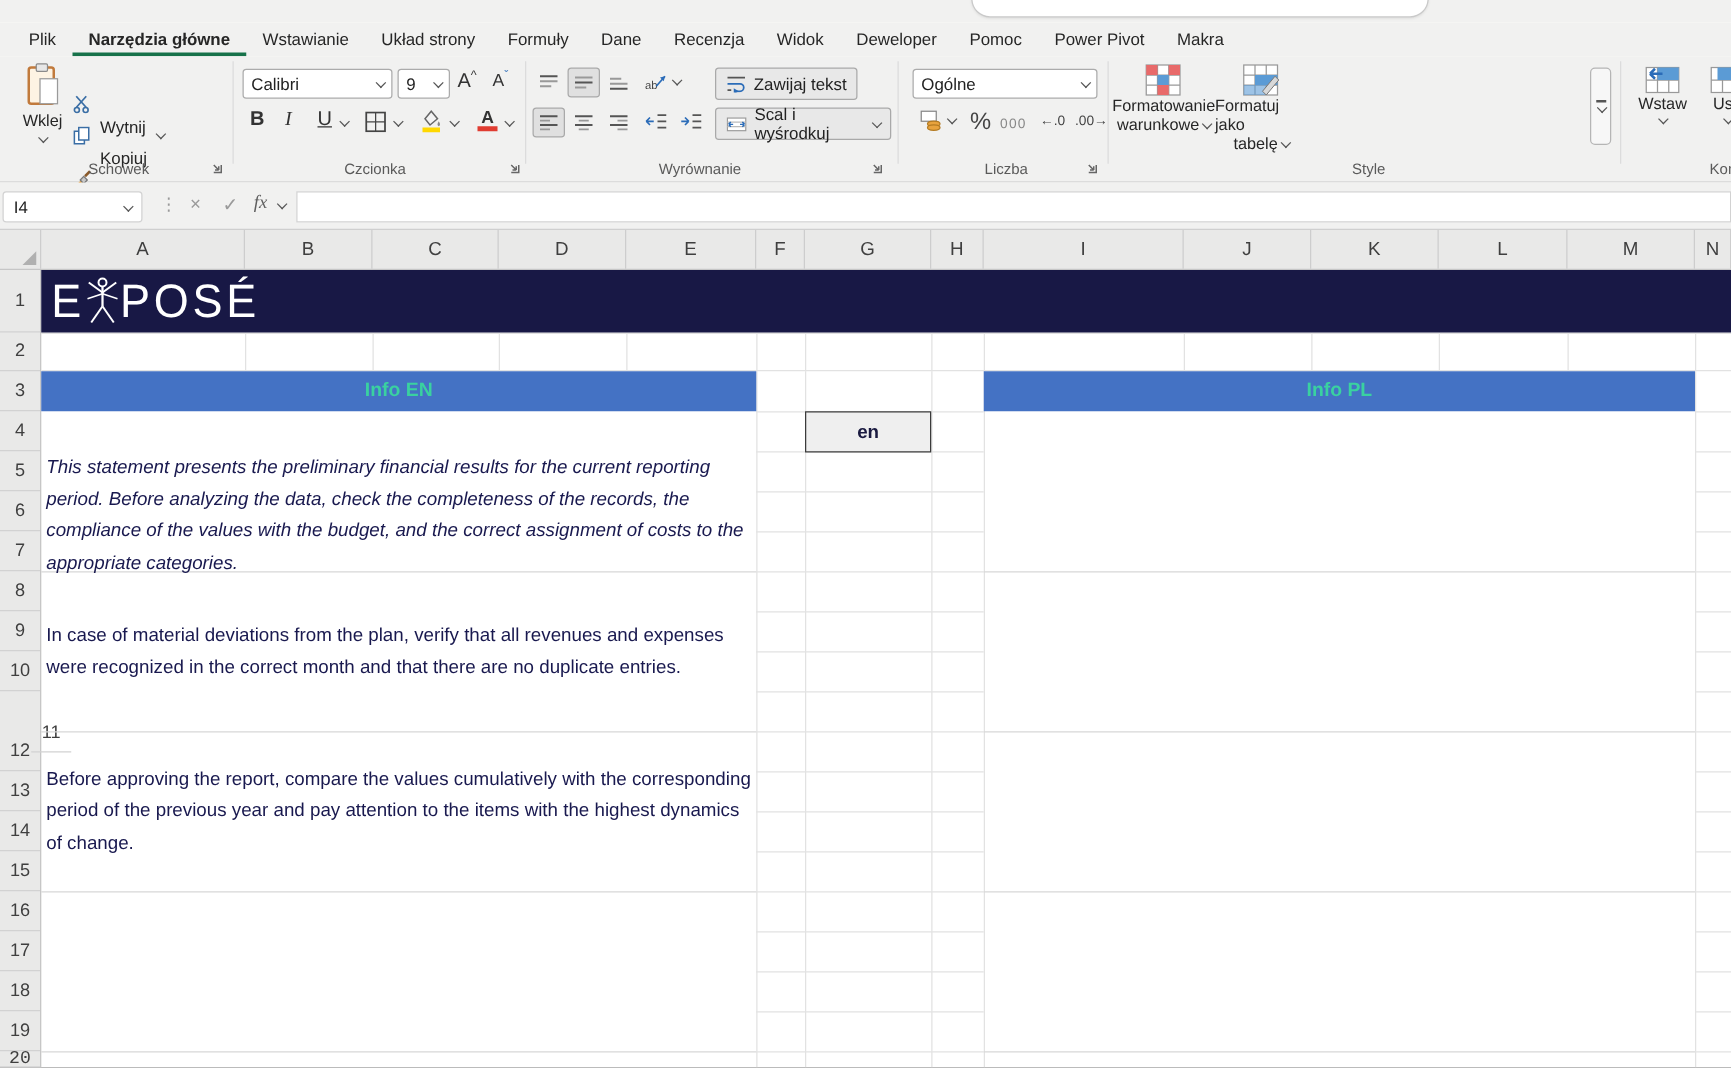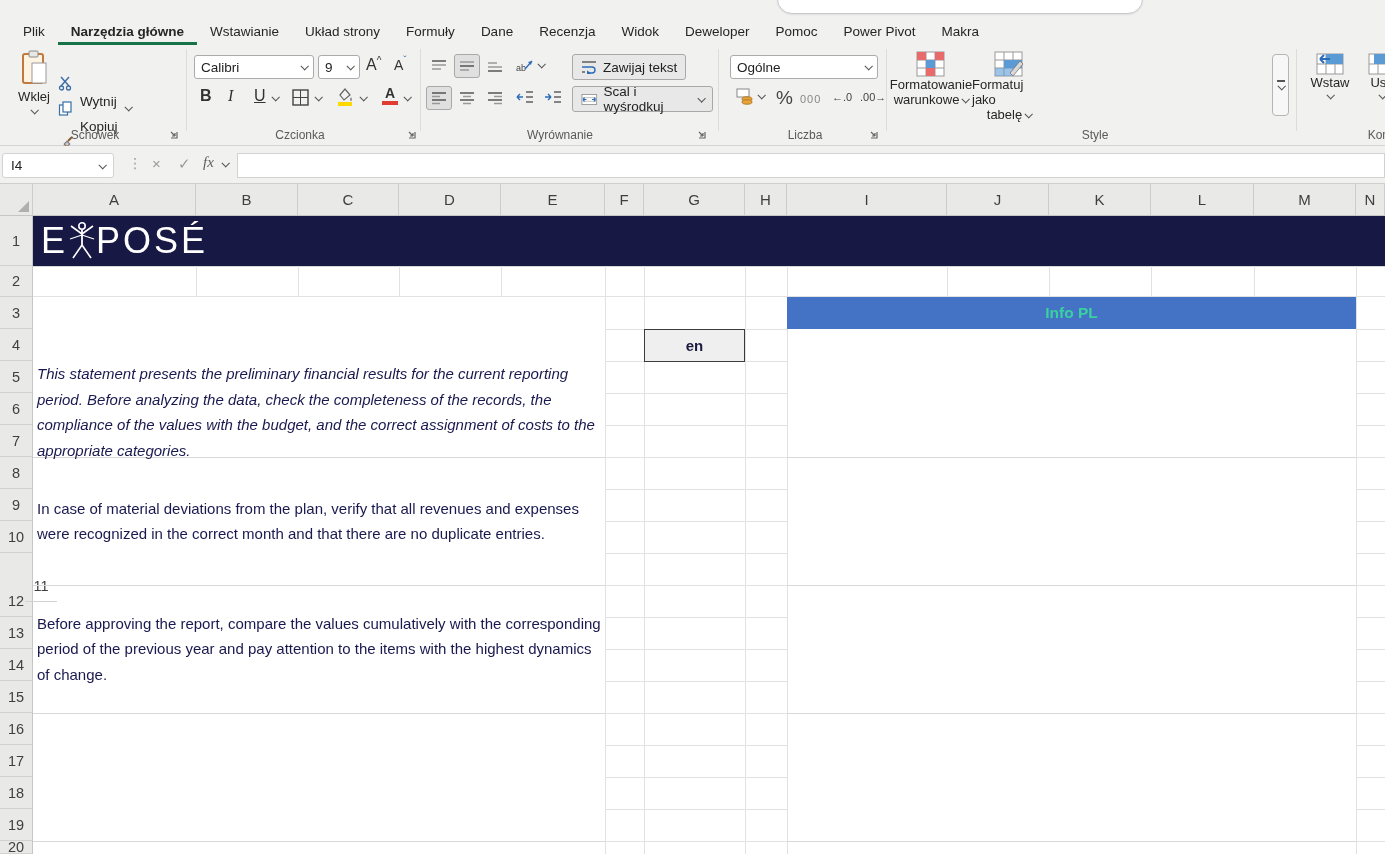--- a/index.html
+++ b/index.html
@@ -411,21 +411,21 @@
       <div class="abs rhcell" style="top: 305px; height: 32px;">10</div>
       <div class="abs rhcell" style="top: 354px; height: 32px; margin-left: 25px;">11</div>
       <div class="abs rhcell" style="top: 369px; height: 32px;">12</div>
       <div class="abs rhcell" style="top: 401px; height: 32px;">13</div>
       <div class="abs rhcell" style="top: 433px; height: 32px;">14</div>
       <div class="abs rhcell" style="top: 465px; height: 32px;">15</div>
       <div class="abs rhcell" style="top: 497px; height: 32px;">16</div>
       <div class="abs rhcell" style="top: 529px; height: 32px;">17</div>
       <div class="abs rhcell" style="top: 561px; height: 32px;">18</div>
       <div class="abs rhcell" style="top: 593px; height: 32px;">19</div>
-      <div class="abs rhcell" style="top: 625px; height: 13px;">20</div>
+      <div class="abs rhcell" style="top: 625px; height: 13px; font-family: Liberation Mono, monospace;">20</div>
     </div>
 
   <div id="gridlines">
       <div class="abs gl blk" style="left: 33px; top: 266px; width: 1352px; height: 1px;"></div>
       <div class="abs gl" style="left: 33px; top: 296px; width: 1352px; height: 1px;"></div>
       <div class="abs gl" style="left: 196px; top: 266px; width: 1px; height: 31px;"></div>
       <div class="abs gl" style="left: 298px; top: 266px; width: 1px; height: 31px;"></div>
       <div class="abs gl" style="left: 399px; top: 266px; width: 1px; height: 31px;"></div>
       <div class="abs gl" style="left: 501px; top: 266px; width: 1px; height: 31px;"></div>
       <div class="abs gl" style="left: 605px; top: 266px; width: 1px; height: 31px;"></div>
@@ -494,20 +494,21 @@
       <line x1="13" y1="13" x2="2" y2="5" stroke="#fff" stroke-width="1.6"></line>
       <line x1="13" y1="13" x2="24" y2="5" stroke="#fff" stroke-width="1.6"></line>
       <line x1="13" y1="14" x2="1" y2="18" stroke="#fff" stroke-width="1.3"></line>
       <line x1="13" y1="14" x2="25" y2="18" stroke="#fff" stroke-width="1.3"></line>
       <line x1="13" y1="24" x2="4" y2="37" stroke="#fff" stroke-width="1.6"></line>
       <line x1="13" y1="24" x2="22" y2="37" stroke="#fff" stroke-width="1.6"></line>
     </svg>
     <span class="logotxt">POSÉ</span>
   </div>
 
+  <div class="abs infohdr" style="left:33px; width:572px;">Info EN</div>
   <div class="abs infohdr" style="left:787px; width:569px;">Info PL</div>
 
   <div id="encell" class="abs">en</div>
 
   <div class="abs pblock" style="top:348px; height:128px;font-style:italic;">
       <p>This statement presents the preliminary financial results for the current reporting period. Before analyzing the data, check the completeness of the records, the compliance of the values with the budget, and the correct assignment of costs to the appropriate categories.</p>
     </div>
   <div class="abs pblock" style="top:457px; height:128px;">
       <p>In case of material deviations from the plan, verify that all revenues and expenses were recognized in the correct month and that there are no duplicate entries.</p>
     </div>

